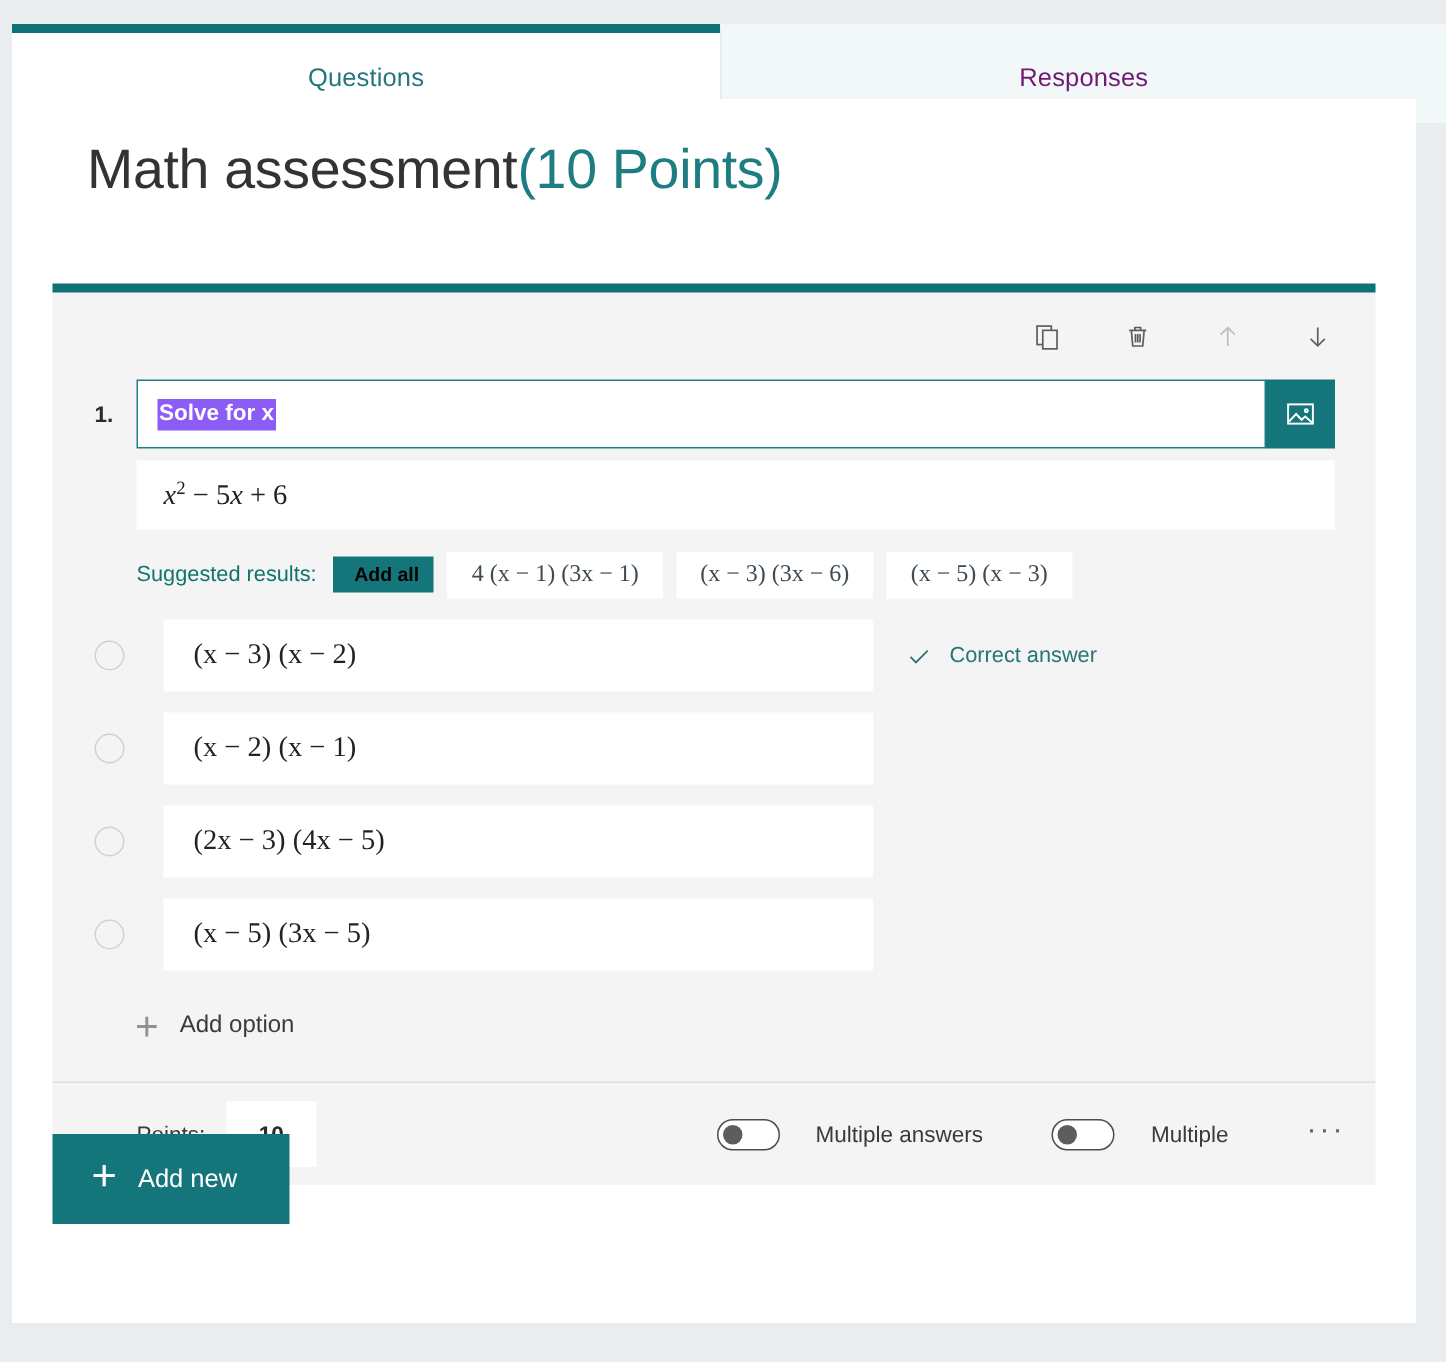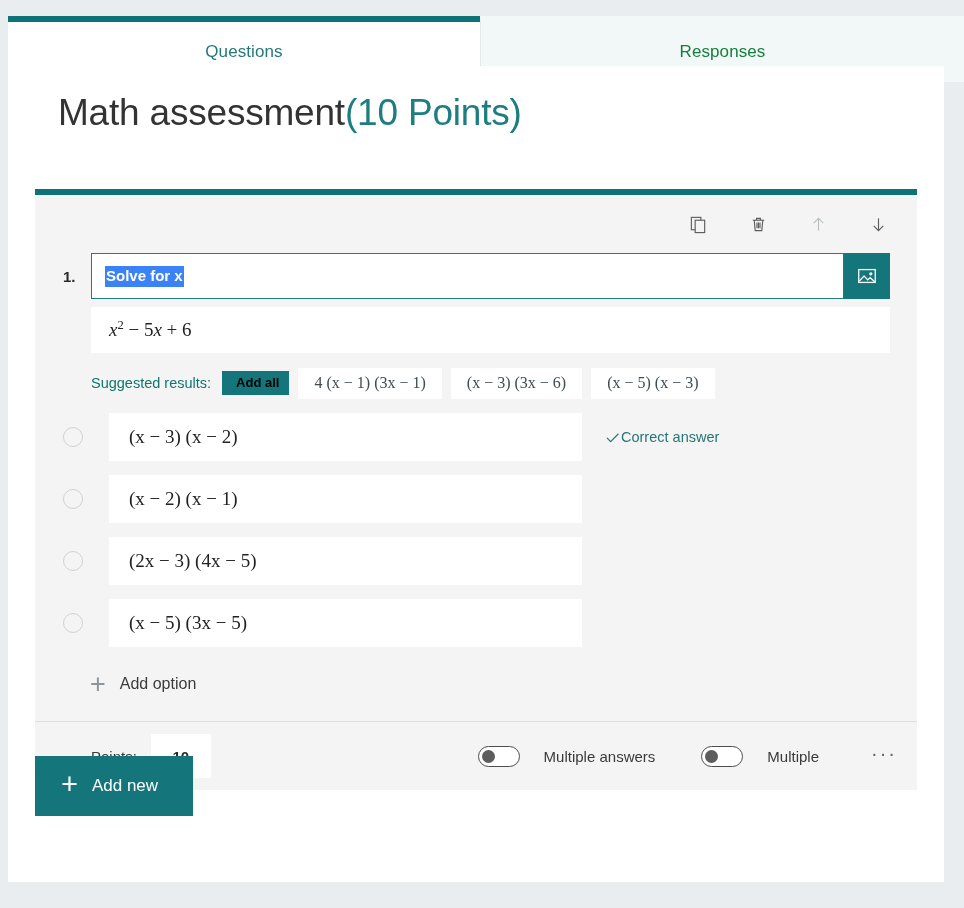--- a/index.html
+++ b/index.html
@@ -36,21 +36,21 @@
     background: #ffffff;
     color: #24787c;
     border-top: 6px solid #0d7377;
     margin-left: 8px;
     width: 472px;
   }
   .tab-responses {
     flex: 1;
     height: 66px;
     background: #f2f7f7;
-    color: #15803d;
+    color: #701a75;
     border-top: 6px solid transparent;
     border-left: 1px solid #e4eaea;
   }
 
   
   .surface {
     position: absolute;
     left: 8px; top: 66px;
     width: 936px;
     height: 816px;
@@ -116,21 +116,21 @@
   .q-input {
     flex: 1;
     background: #ffffff;
     border: 1px solid #1d7d80;
     display: flex;
     align-items: center;
     padding-left: 13px;
     box-sizing: border-box;
   }
   .q-text-sel {
-    background: #3b82f6;
+    background: #8b5cf6;
     color: #ffffff;
     font-size: 15px;
     font-weight: bold;
     padding: 1px 1px 2px 1px;
     line-height: 1.2;
   }
   .img-btn {
     width: 46px;
     background: #14767a;
     display: flex;
@@ -210,20 +210,21 @@
     background: #ffffff;
     display: flex;
     align-items: center;
     padding-left: 20px;
     box-sizing: border-box;
   }
   .correct-flag {
     display: flex;
     align-items: center;
     margin-left: 22px;
+    gap: 12px;
     color: #26757a;
     font-size: 14.5px;
   }
 
   
   .add-option {
     display: flex;
     align-items: center;
     gap: 14px;
     margin: 22px 0 0 55px;

